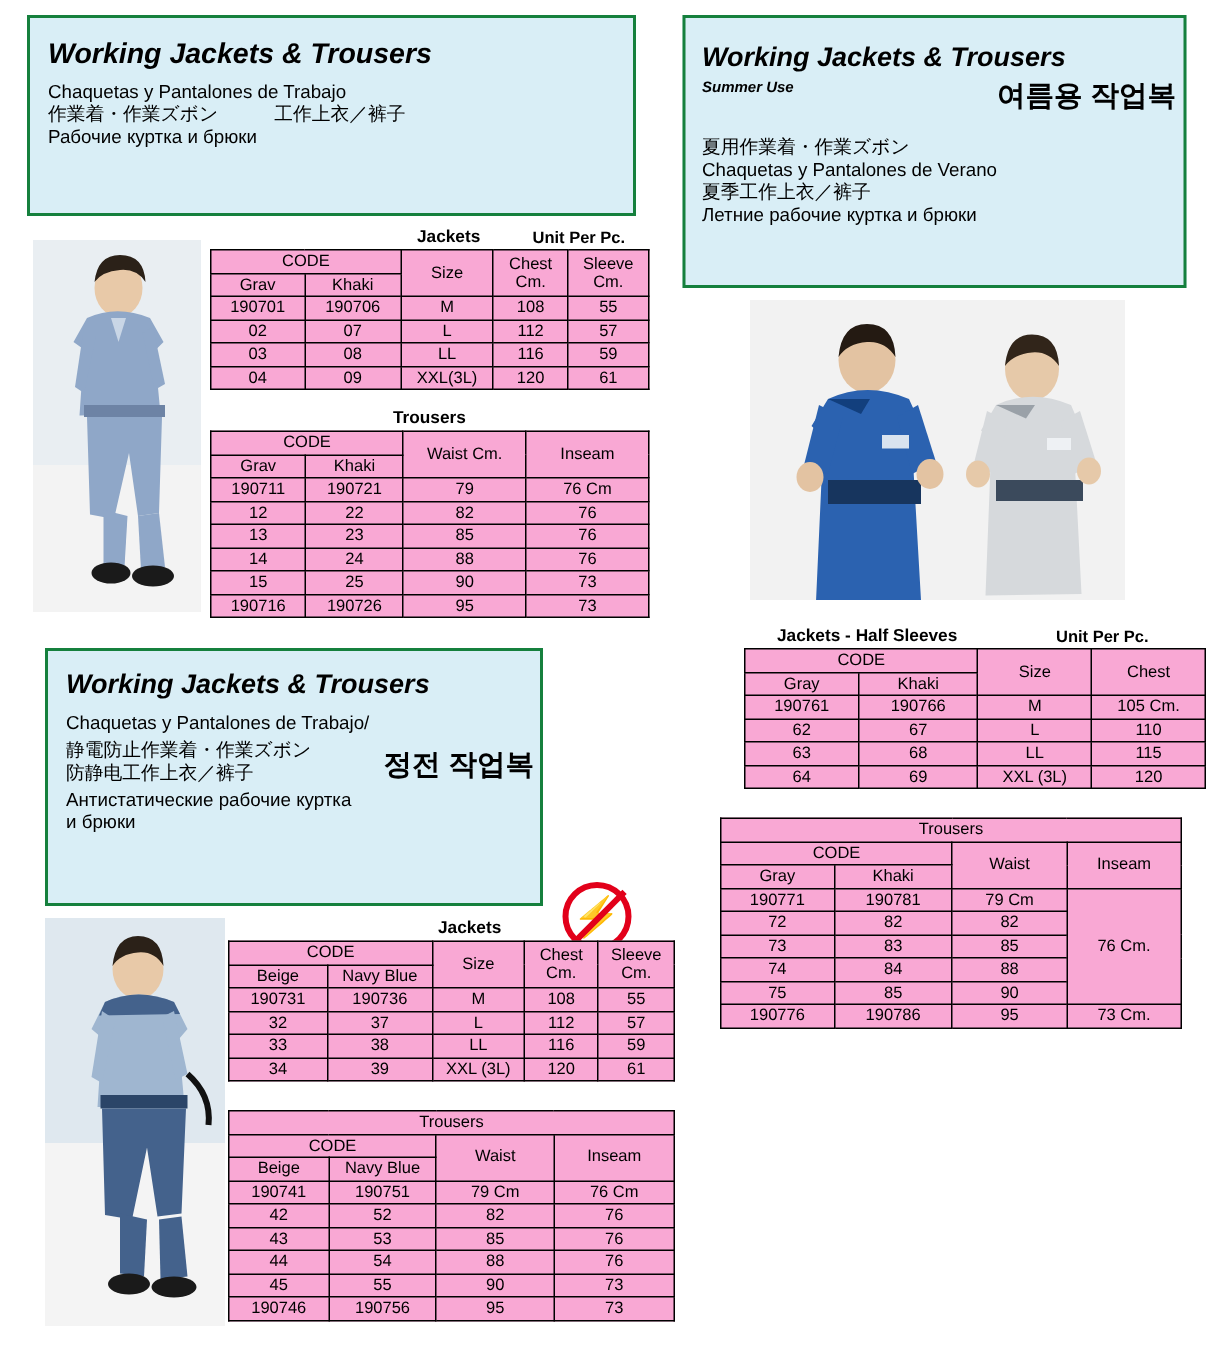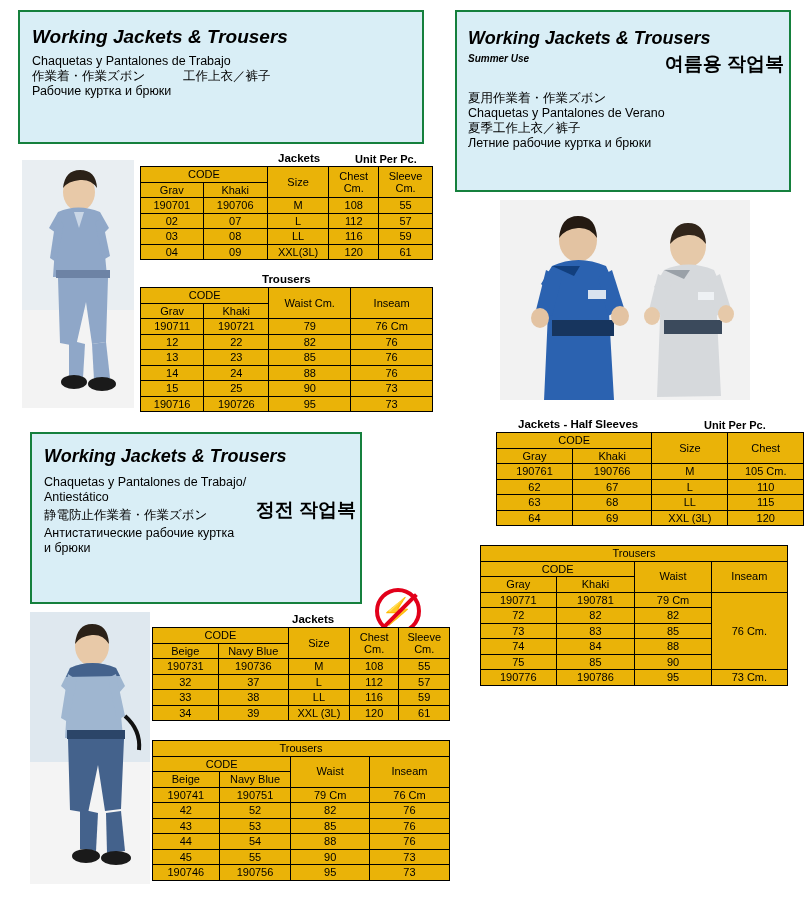--- a/index.html
+++ b/index.html
@@ -36,21 +36,21 @@
   }
   .hdr-line{
     font-size:12.5px;
     line-height:15px;
   }
 
   
   table.tbl{
     border-collapse:collapse;
     font-size:11px;
-    background:#eab308;
+    background:#f9a8d4;
   }
   table.tbl td, table.tbl th{
     border:1px solid #000;
     text-align:center;
     padding:1px 3px;
     font-weight:normal;
     line-height:12.5px;
   }
   .bold{font-weight:bold;}
   .tbl-cap{
@@ -374,22 +374,22 @@
       </tr>
     </tbody>
       </table>
   </div>
 
   <div class="hdrbox" style="left:30px;top:432px;width:332px;height:172px;">
     <div style="position:absolute;left:12px;top:12px;width:312px;">
       <div class="hdr-title" style="font-size:18px;">Working Jackets &amp; Trousers</div>
       <div style="margin-top:8px;position:relative;">
         <div class="hdr-line">Chaquetas y Pantalones de Trabajo/</div>
-        <div class="hdr-line">Antiestático</div>
         <div class="hdr-line" style="margin-top:3px;">静電防止作業着・作業ズボン</div>
+        <div class="hdr-line">防静电工作上衣／裤子</div>
         <div class="hdr-line" style="margin-top:3px;">Антистатические рабочие куртка</div>
         <div class="hdr-line">и брюки</div>
         <div class="hdr-kr" style="position:absolute;right:0;top:22px;">정전 작업복</div>
       </div>
     </div>
   </div>
 
   <div class="warn" style="left:375px;top:588px;">
     <span class="bolt">⚡</span>
     <span class="slash"></span>

